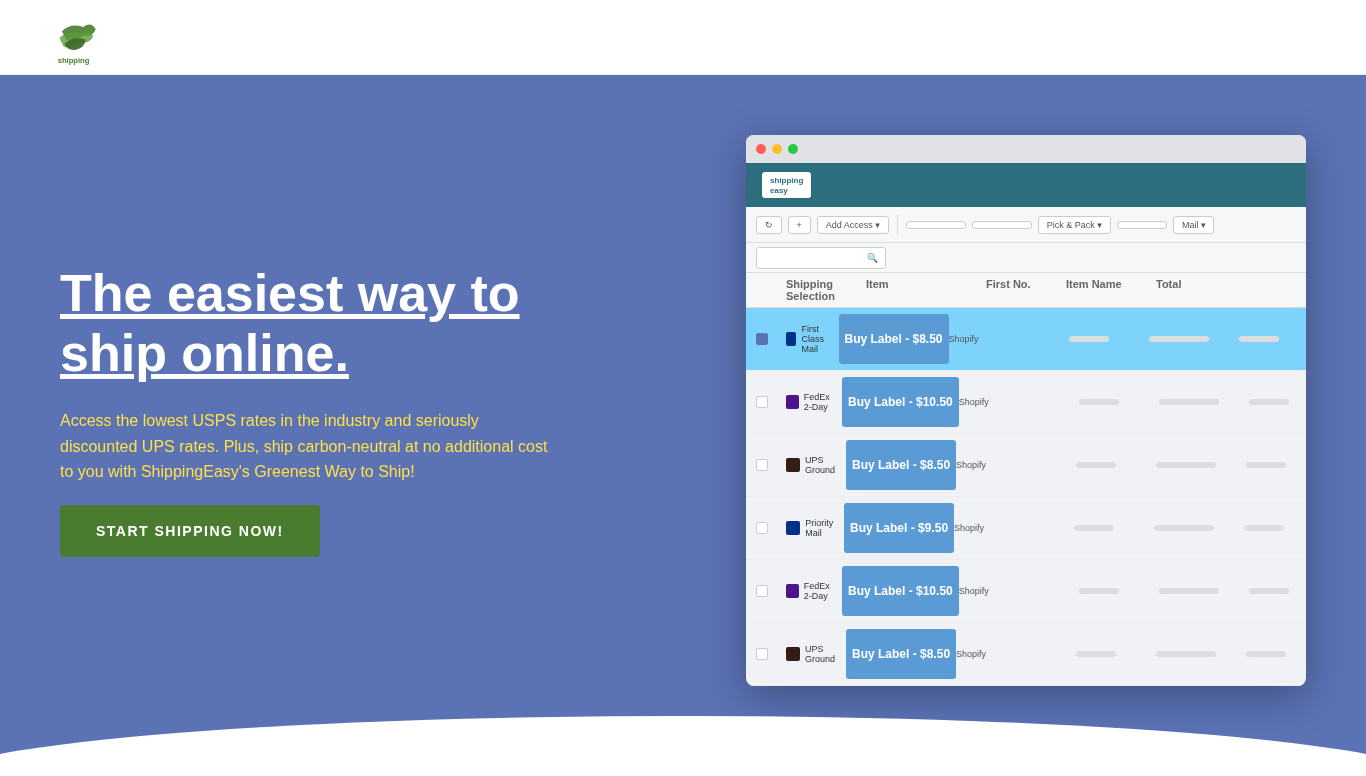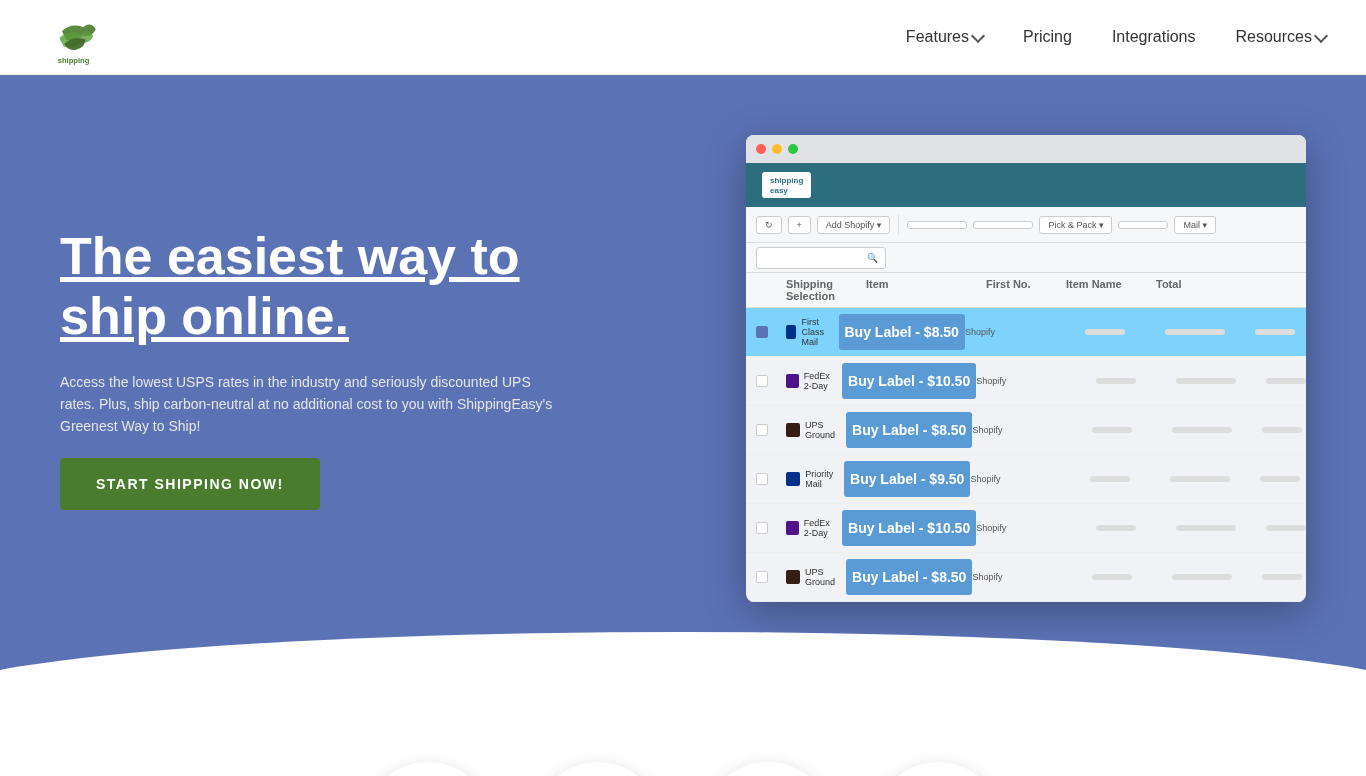--- a/index.html
+++ b/index.html
@@ -74,22 +74,22 @@
     }
     .hero-title {
       font-size: 52px;
       font-weight: 800;
       color: #fff;
       line-height: 1.15;
       margin-bottom: 24px;
       text-decoration: underline;
     }
     .hero-subtitle {
-      font-size: 14px;
-      color: #e5e5e5;
+      font-size: 16px;
+      color: #fde047;
       line-height: 1.6;
       margin-bottom: 20px;
       max-width: 500px;
     }
     .hero-cta {
       display: inline-block;
       background: #4a7c2f;
       color: #fff;
       font-size: 14px;
       font-weight: 800;
@@ -209,23 +209,23 @@
     .carrier-icon { width: 20px; height: 14px; border-radius: 2px; }
     .usps-icon { background: #003087; }
     .fedex-icon { background: #4d148c; }
     .ups-icon { background: #351c15; }
     .carrier-name { font-size: 9px; color: #333; }
     .buy-btn {
       background: #5b9bd5;
       color: #fff;
       border: none;
       border-radius: 3px;
-      font-size: 14px;
+      font-size: 12px;
       font-weight: 700;
-      padding: 10px 6px;
+      padding: 18px 6px;
       cursor: pointer;
       white-space: nowrap;
     }
     .store-text { font-size: 9px; color: #555; }
     .gray-bar { height: 6px; background: #ddd; border-radius: 3px; }
     .gray-bar.w60 { width: 60px; }
     .gray-bar.w40 { width: 40px; }
 
     
     .bottom-section {
@@ -283,36 +283,20 @@
 
         <path d="M15,20 Q25,10 40,15 Q50,8 55,18 Q50,28 40,25 Q30,35 20,30 Z" fill="#4a7c2f" opacity="0.9"></path>
         <path d="M12,28 Q22,18 37,23 Q47,16 52,26 Q47,36 37,33 Q27,43 17,38 Z" fill="#5a9c3a" opacity="0.8"></path>
         <path d="M18,35 Q28,25 43,30 Q42,40 32,42 Q22,44 18,35 Z" fill="#3d6826" opacity="0.9"></path>
 
         <text x="10" y="58" font-family="Arial" font-size="9" font-weight="900" fill="#4a7c2f">shipping</text>
         <text x="10" y="67" font-family="Arial" font-size="11" font-weight="900" fill="#4a7c2f">easy</text>
       </g>
     </svg>
   </div>
-  <nav class="nav">
-    <div class="nav-item">
-      <span>Features</span>
-      <div class="nav-chevron"></div>
-    </div>
-    <div class="nav-item">
-      <span>Pricing</span>
-    </div>
-    <div class="nav-item">
-      <span>Integrations</span>
-    </div>
-    <div class="nav-item">
-      <span>Resources</span>
-      <div class="nav-chevron"></div>
-    </div>
-  </nav>
 </header>
 
 <section class="hero">
   <div class="hero-left">
     <h1 class="hero-title">The easiest way to ship online.</h1>
     <p class="hero-subtitle">Access the lowest USPS rates in the industry and seriously discounted UPS rates. Plus, ship carbon-neutral at no additional cost to you with ShippingEasy's Greenest Way to Ship!</p>
     <button class="hero-cta">START SHIPPING NOW!</button>
   </div>
 
   <div class="dashboard-mockup">
@@ -322,21 +306,21 @@
       <div class="dot dot-green"></div>
     </div>
     <div class="mockup-header">
       <div class="mockup-logo">
         <span style="font-size:8px;font-weight:900;color:#2d6e7e;">shipping<br>easy</span>
       </div>
     </div>
     <div class="mockup-toolbar">
       <div class="toolbar-btn">↻</div>
       <div class="toolbar-btn">+</div>
-      <div class="toolbar-btn">Add Shopify ▾</div>
+      <div class="toolbar-btn">Add Access ▾</div>
       <div class="toolbar-sep"></div>
       <div class="toolbar-btn" style="width:60px;"></div>
       <div class="toolbar-btn" style="width:60px;"></div>
       <div class="toolbar-btn">Pick &amp; Pack ▾</div>
       <div class="toolbar-btn" style="width:50px;"></div>
       <div class="toolbar-btn">Mail ▾</div>
     </div>
     <div class="mockup-search">
       <div class="search-box">
         <span class="search-icon-small">🔍</span>

